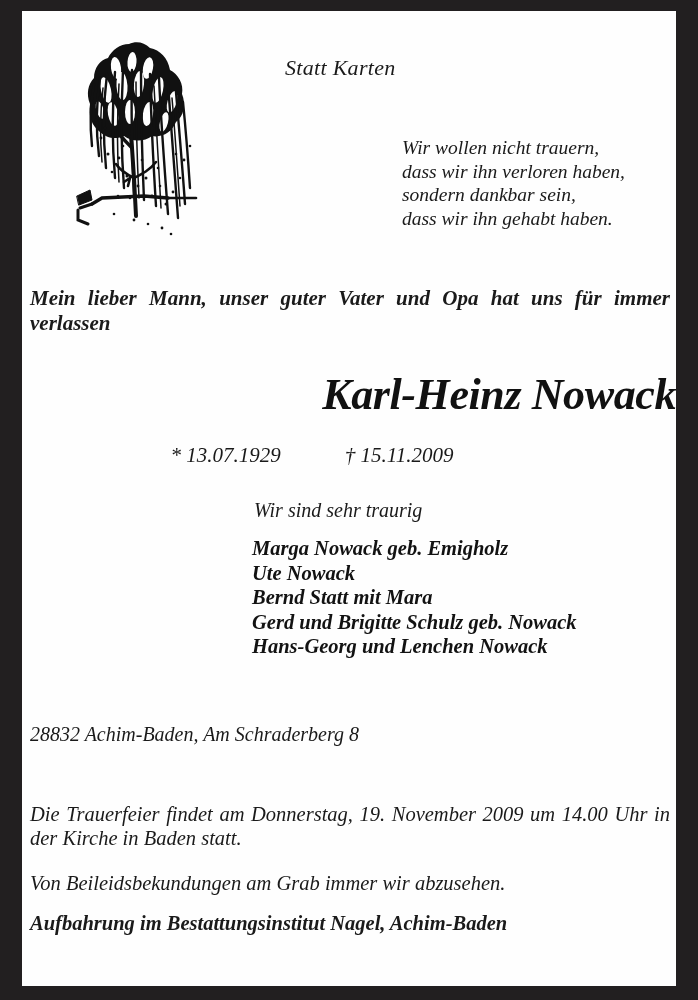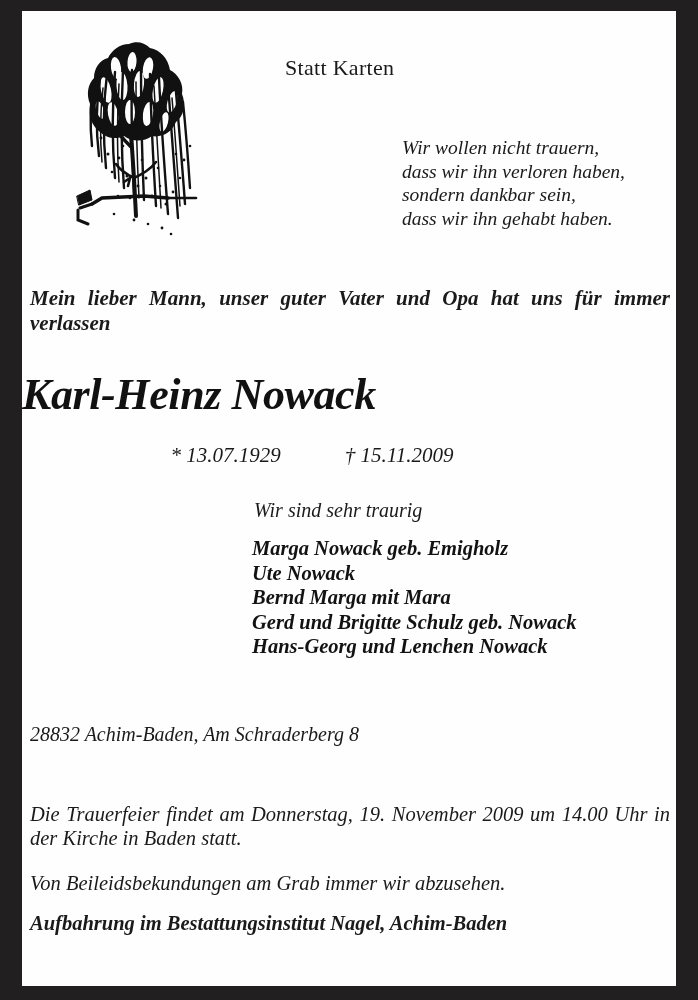--- a/index.html
+++ b/index.html
@@ -46,20 +46,21 @@
     width: 135px;
     height: 215px;
   }
   .willow svg { display: block; width: 100%; height: 100%; }
 
   
   .statt {
     position: absolute;
     left: 263px;
     top: 44px;
+    font-style: italic;
     font-size: 22px;
     color: #1a1a1a;
     letter-spacing: 0.3px;
     white-space: nowrap;
   }
 
   
   .verse {
     position: absolute;
     left: 380px;
@@ -85,21 +86,21 @@
     text-align-last: left;
     font-weight: bold;
   }
 
   
   .name {
     position: absolute;
     left: 0;
     top: 359px;
     width: 654px;
-    text-align: left;
+    text-align: right;
     font-style: italic;
     font-weight: bold;
     font-size: 44px;
     line-height: 50px;
     color: #111111;
     letter-spacing: -0.4px;
     white-space: nowrap;
   }
 
   
@@ -307,21 +308,21 @@
 
     <div class="dates">
       <span class="born">* 13.07.1929</span><span class="died">† 15.11.2009</span>
     </div>
 
     <div class="mourn-head">Wir sind sehr traurig</div>
 
     <div class="mourn-list">
       <div>Marga Nowack geb. Emigholz</div>
       <div>Ute Nowack</div>
-      <div>Bernd Marga mit Mara</div>
+      <div>Bernd Statt mit Mara</div>
       <div>Gerd und Brigitte Schulz geb. Nowack</div>
       <div>Hans-Georg und Lenchen Nowack</div>
     </div>
 
     <div class="address">28832 Achim-Baden, Am Schraderberg 8</div>
 
     <div class="service">Die Trauerfeier findet am Donnerstag, 19. November 2009 um 14.00 Uhr in der Kirche in Baden statt.</div>
     <div class="note1">Von Beileidsbekundungen am Grab immer wir abzusehen.</div>
     <div class="note2">Aufbahrung im Bestattungsinstitut Nagel, Achim-Baden</div>
 

